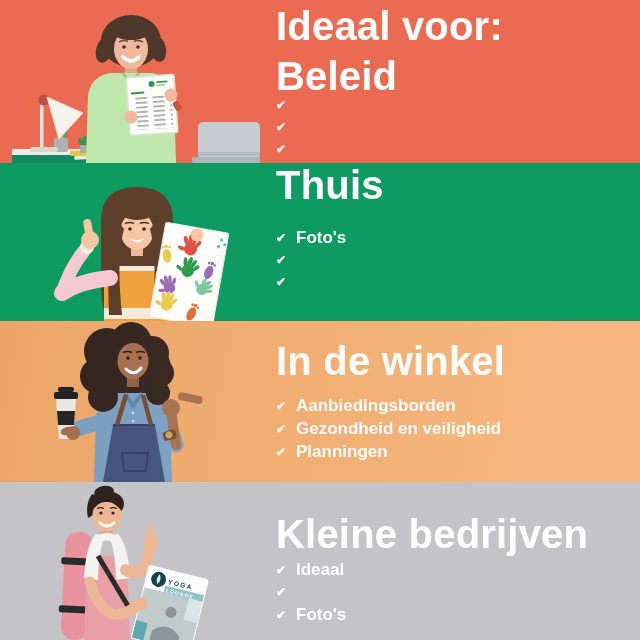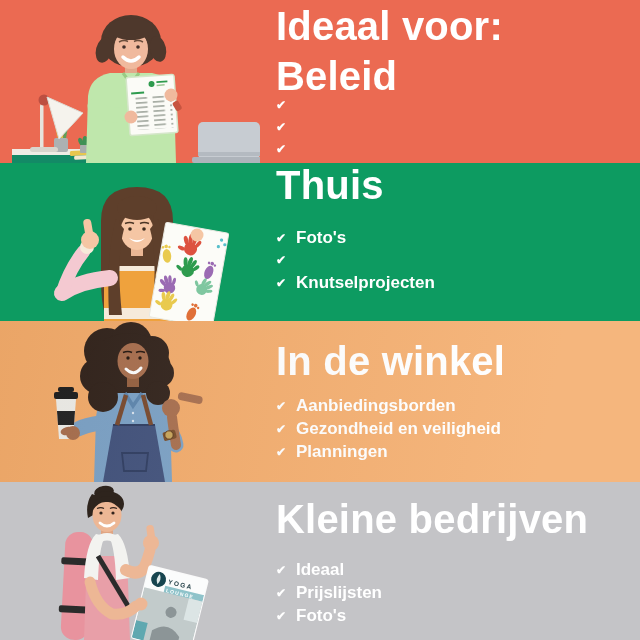--- a/index.html
+++ b/index.html
@@ -17,21 +17,21 @@
   .text{position:absolute;left:276px;top:0;width:352px;height:100%;color:#fff;}
   .lead,.heading{position:absolute;left:0;margin:0;font-size:40px;font-weight:700;
     letter-spacing:.2px;line-height:1.1;white-space:nowrap;}
   .t0 .lead{top:4px;}
   .t0 .heading{top:54px;}
   .t0 .items{top:95px;}
   .t1 .heading{top:0;}
   .t1 .items{top:64px;}
   .t2 .heading{top:18px;}
   .t2 .items{top:74px;}
-  .t3 .heading{top:15px;}
+  .t3 .heading{top:30px;}
   .t3 .items{top:77px;}
   .items{position:absolute;left:0;list-style:none;margin:0;padding:0;
     font-size:17px;font-weight:700;}
   .item{display:flex;align-items:baseline;line-height:22px;white-space:nowrap;}
   .check{flex:0 0 auto;width:13px;margin-right:7px;font-size:12px;
     transform:translateY(-1px);}
   svg text{font-family:"Liberation Sans",sans-serif;font-weight:700;}
 </style>
 </head>
 <body>
@@ -205,21 +205,20 @@
       <ul class="items">
         <li class="item">
             <span class="check">✔</span>
             <span>Foto's</span>
           </li>
         <li class="item">
             <span class="check">✔</span>
           </li>
         <li class="item">
             <span class="check">✔</span>
-            <span>Knutselprojecten</span>
           </li>
       </ul>
     </div>
   </section>
 
   <section class="row row-2" style="background-color: rgb(244, 172, 107);">
     <svg class="art" width="260" height="161" viewBox="0 0 260 161">
       <g>
 
         <g fill="#32231B">
@@ -354,21 +353,20 @@
     </svg>
     <div class="text t3">
       <h2 class="heading">Kleine bedrijven</h2>
       <ul class="items">
         <li class="item">
             <span class="check">✔</span>
             <span>Ideaal</span>
           </li>
         <li class="item">
             <span class="check">✔</span>
-            <span>Prijslijsten</span>
           </li>
         <li class="item">
             <span class="check">✔</span>
             <span>Foto's</span>
           </li>
       </ul>
     </div>
   </section>
 
 </div>

